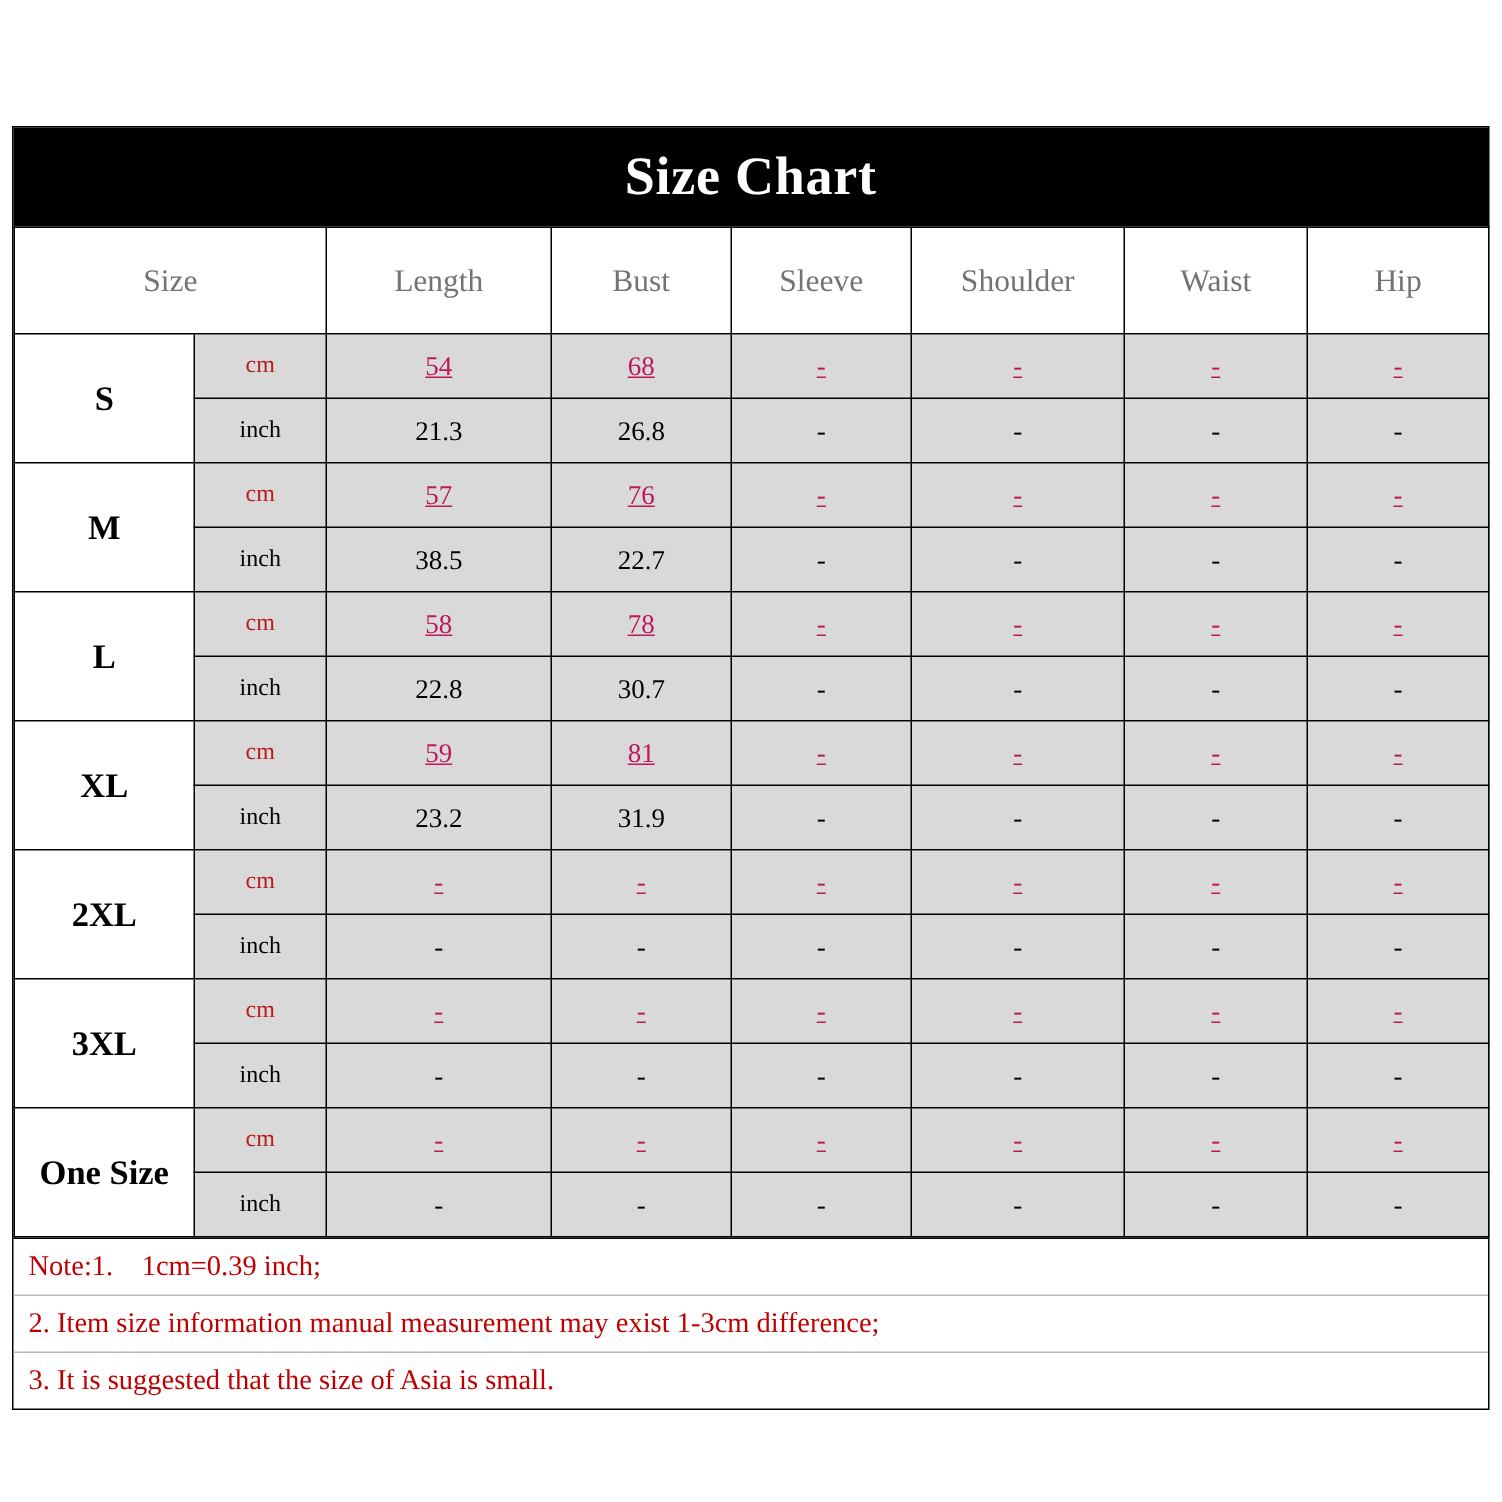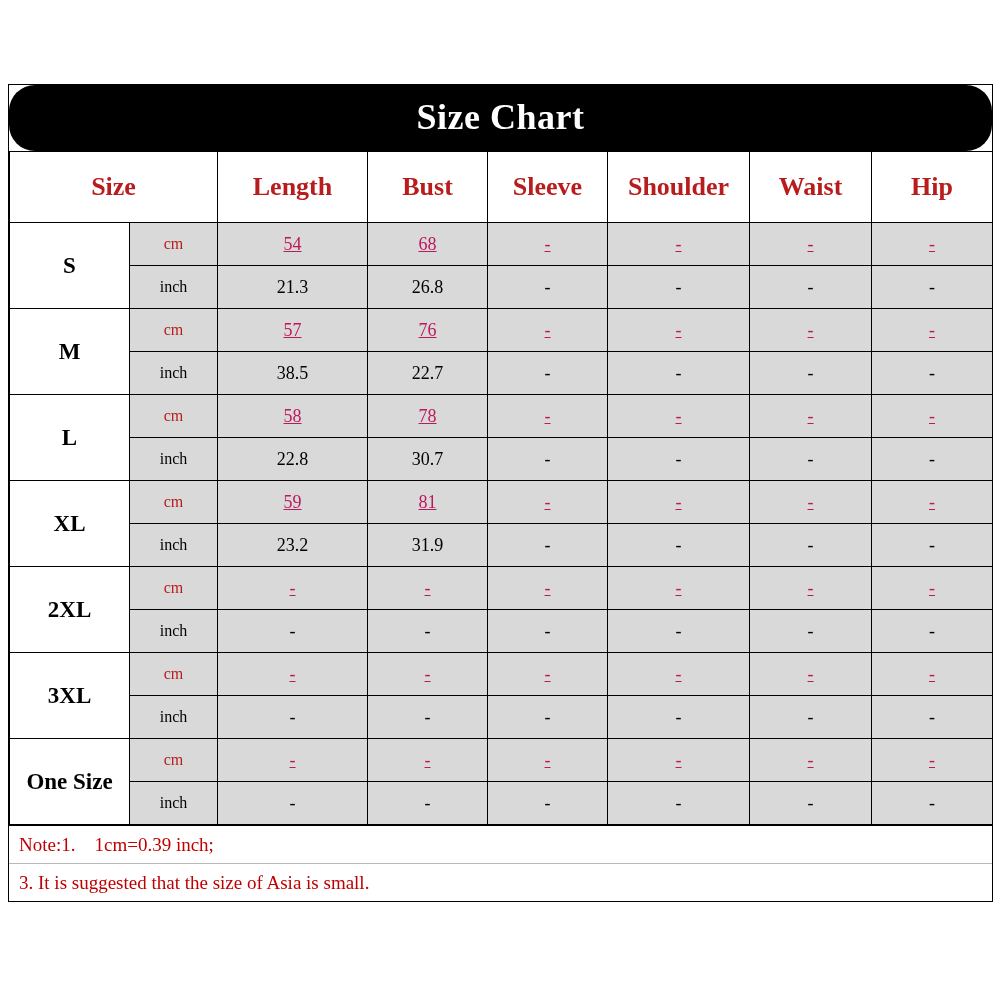--- a/index.html
+++ b/index.html
@@ -30,38 +30,37 @@
   }
   .title-bar {
     background: #000000;
     color: #ffffff;
     text-align: center;
     font-size: 36px;
     font-weight: bold;
     letter-spacing: 0.5px;
     padding: 14px 0 16px 0;
     line-height: 1;
-    border-radius: 26px;
   }
   table.size-table {
     border-collapse: collapse;
     width: 100%;
     table-layout: fixed;
   }
   table.size-table td, table.size-table th {
     border: 1px solid #000000;
     text-align: center;
     vertical-align: middle;
     font-family: "Liberation Serif", serif;
   }
   
   .hdr td {
-    font-size: 26px;
-    font-weight: bold;
-    color: #b91c1c;
+    font-size: 21px;
+    font-weight: normal;
+    color: #737373;
     height: 68px;
     background: #ffffff;
   }
   
   .size-cell {
     font-size: 23px;
     font-weight: bold;
     background: #ffffff;
   }
   
@@ -253,17 +252,18 @@
             <td class="data-cell">-</td>
             <td class="data-cell">-</td>
             <td class="data-cell">-</td>
             <td class="data-cell">-</td>
           </tr>
         </tbody>
     </table>
 
     <div class="notes">
       <div class="note-line">Note:1.&nbsp;&nbsp;&nbsp;&nbsp;1cm=0.39 inch;</div>
+      <div class="note-line">2. Item size information manual measurement may exist 1-3cm difference;</div>
       <div class="note-line">3. It is suggested that the size of Asia is small.</div>
     </div>
 
   </div>
 </div>
 
 </body></html>

